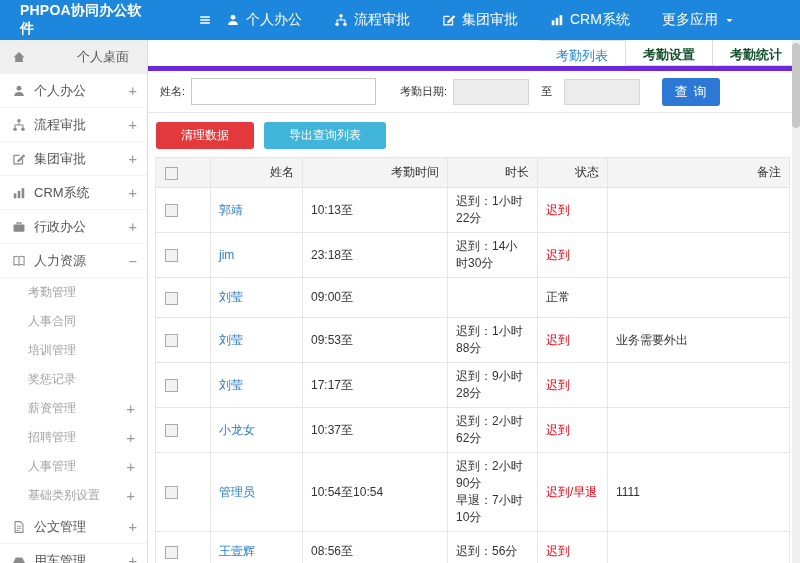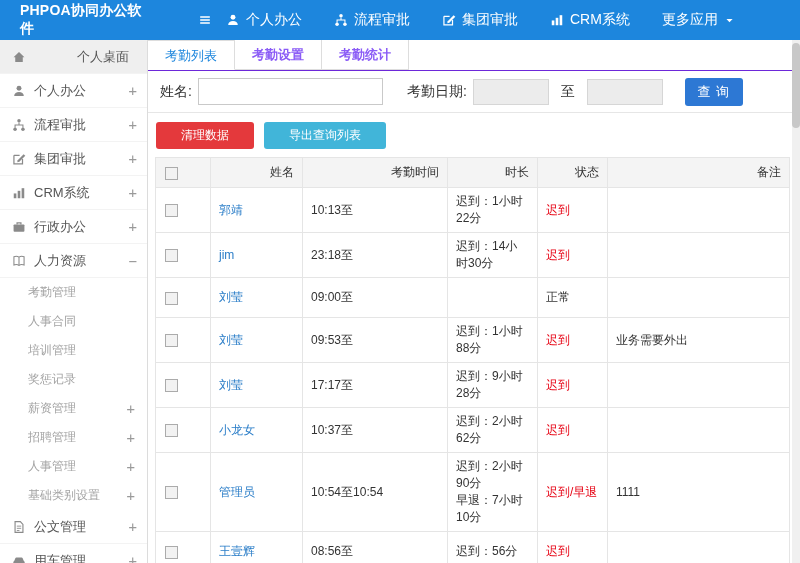--- a/index.html
+++ b/index.html
@@ -30,27 +30,27 @@
   .sb-item .icon { color:#8a8a8a; margin-right:8px; }
   .sb-label { flex:1; white-space:nowrap; overflow:hidden; }
   .sb-plus { color:#9a9a9a; font-size:14px; font-family:"DejaVu Sans Mono",monospace; }
   .sb-sub { display:flex; align-items:center; height:29px; padding:0 12px 0 28px;
             color:#a3a3a3; font-size:12px; cursor:pointer; }
   .sb-sub .sb-label { flex:1; }
 
   
   .main { flex:1; display:flex; flex-direction:column; overflow:hidden; background:#fff; }
 
-  .tab-bar { display:flex; height:31px; border-bottom:1px solid #6d28d9; background:#fff; }
-  .tab { padding:0 17px; line-height:30px; font-size:13px; font-weight:bold; color:#8b5cf6;
+  .tab-bar { display:flex; height:31px; border-bottom:5px solid #6d28d9; background:#fff;justify-content:flex-end; }
+  .tab { padding:0 17px; line-height:30px; font-size:13px; font-weight:bold; color:#14532d;
          border-right:1px solid #ddd; border-bottom:1px solid #ddd; cursor:pointer; background:#fff; }
   .tab.active { color:#1d86dd; font-weight:normal; border-bottom:1px solid #fff; border-top:1px solid #ddd; }
 
   .filter-bar { display:flex; align-items:center; height:42px; padding:0 8px; border-bottom:1px solid #e6e6e6; flex:none; }
-  .filter-label { margin:0 6px 0 4px; color:#333; font-size:14px; white-space:nowrap; }
+  .filter-label { margin:0 6px 0 4px; color:#333; font-size:11px; white-space:nowrap; }
   .date-label { margin-left:24px; }
   .to-label { margin:0 12px; }
   .input-name { width:185px; height:27px; border:1px solid #c9c9c9; padding:0 6px; font-size:12px; outline:none; }
   .input-date { width:76px; height:26px; border:1px solid #d6d6d6; background:#ececec; padding:0 6px; font-size:12px; outline:none; }
   .btn-search { margin-left:22px; width:58px; height:28px; background:#2d78d4; color:#ffffff; border:none;
                 border-radius:3px; font-size:13px; cursor:pointer; letter-spacing:1px;
                 font-family:"Liberation Sans","DejaVu Sans",sans-serif; }
 
   .action-bar { display:flex; align-items:center; height:44px; padding:0 8px; gap:10px; flex:none; }
   .btn-red, .btn-teal { height:27px; padding:0 25px; border:none; border-radius:3px; color:#fff; font-size:12px;

